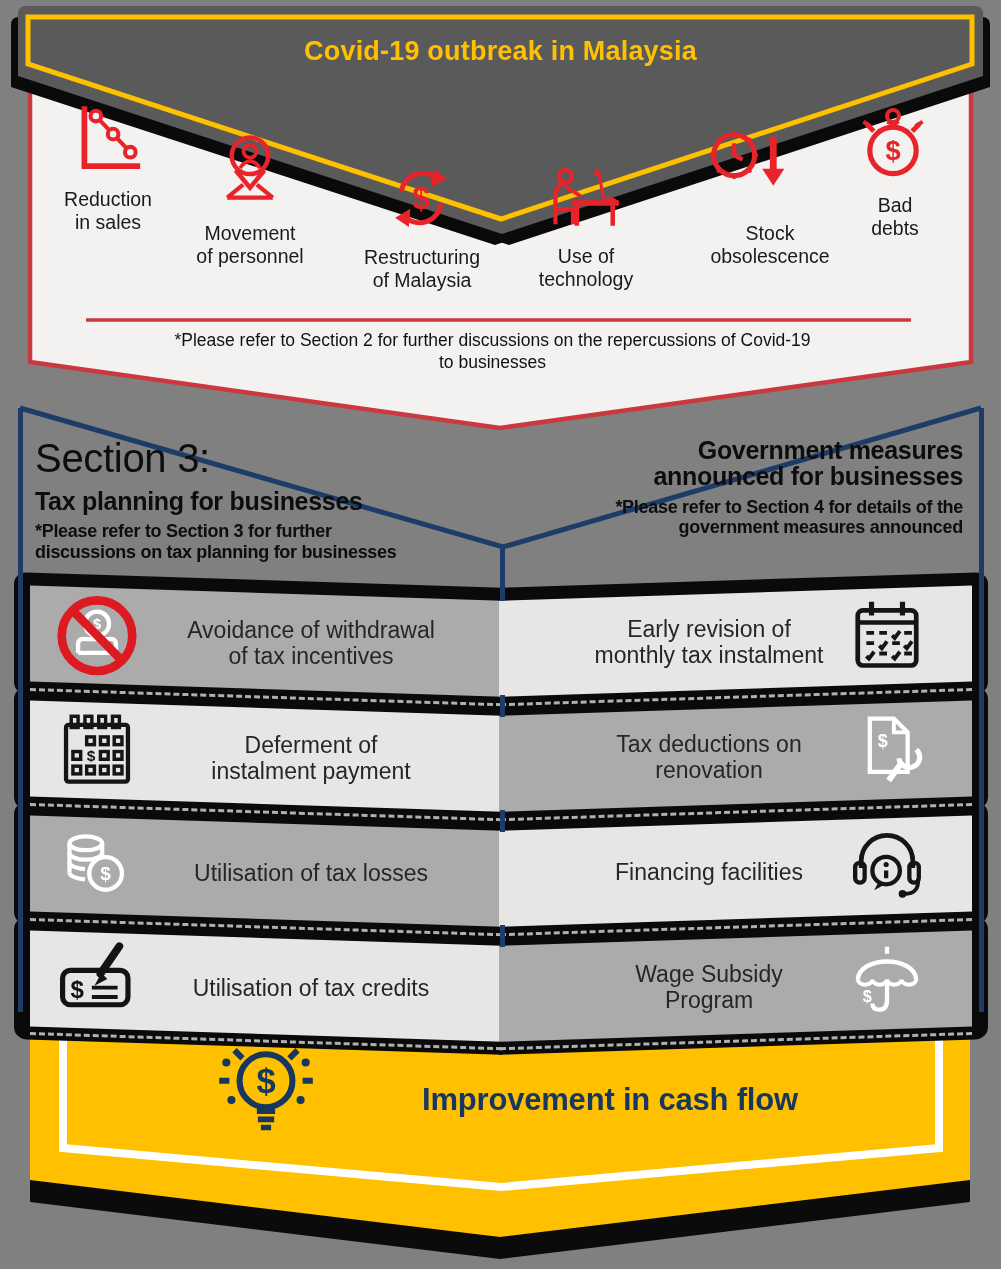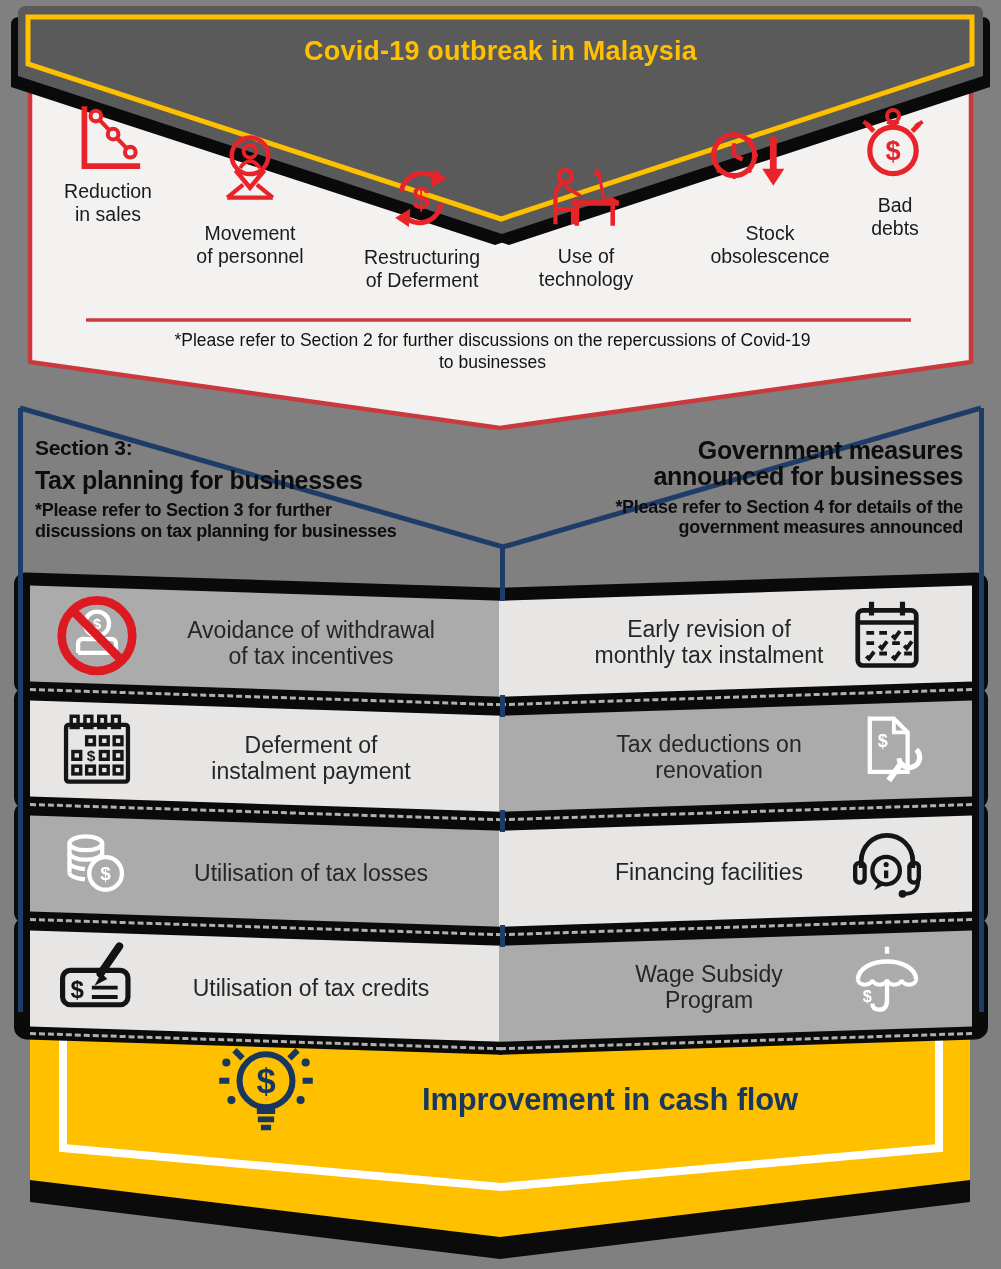--- a/index.html
+++ b/index.html
@@ -25,21 +25,21 @@
   .iconbox{z-index:2;}
 
   
   .panel-note{
     left:0;right:16px;top:330px;text-align:center;z-index:2;
     font-size:17.5px;color:#111;line-height:1.25;
   }
 
   
   .sec{z-index:2;color:#0D0D0D;}
-  .sec .t{font-size:21px;font-weight:700;letter-spacing:-.3px;}
+  .sec .t{font-size:40px;font-weight:400;letter-spacing:-.3px;}
   .sec .s{font-size:25px;font-weight:800;letter-spacing:-.3px;margin-top:7px;line-height:1.05;}
   .sec .n{font-size:18px;font-weight:700;letter-spacing:-.3px;margin-top:7px;line-height:1.15;}
   .sec3{left:35px;top:436px;width:450px;text-align:left;}
   .sec4{left:500px;top:430px;width:463px;text-align:right;}
 
   
   .wrapL,.wrapR{
     position:absolute;height:122px;background:#0A0A0A;z-index:1;
   }
   .wrapL{left:14px;width:488px;border-radius:12px 0 0 12px;
@@ -107,21 +107,21 @@
 
 <div class="abs iconbox" style="left:68px;top:98px">
   <svg width="82" height="78" viewBox="0 0 100 95">
     <path d="M20 10 V83 H88" fill="none" stroke="#E8232A" stroke-width="7"></path>
     <line x1="34" y1="22" x2="76" y2="66" stroke="#E8232A" stroke-width="5"></line>
     <circle cx="34" cy="22" r="6.5" fill="#F3F2F1" stroke="#E8232A" stroke-width="5"></circle>
     <circle cx="55" cy="44" r="6.5" fill="#F3F2F1" stroke="#E8232A" stroke-width="5"></circle>
     <circle cx="76" cy="66" r="6.5" fill="#F3F2F1" stroke="#E8232A" stroke-width="5"></circle>
   </svg>
 </div>
-<div class="abs impact" style="left:18px;top:180px">
+<div class="abs impact" style="left:18px;top:188px">
   <div class="lbl"><span>Reduction</span><br><span>in sales</span></div>
 </div>
 
 <div class="abs iconbox" style="left:212px;top:130px">
   <svg width="76" height="76" viewBox="0 0 100 100">
     <g fill="none" stroke="#E8232A">
       <circle cx="50" cy="34" r="24" stroke-width="6"></circle>
       <circle cx="50" cy="28" r="8.5" stroke-width="5"></circle>
       <path d="M37 50 Q43 41 50 41 Q57 41 63 50" stroke-width="5"></path>
       <path d="M31 53 L50 76 L69 53" stroke-width="6"></path>
@@ -138,21 +138,21 @@
     <g fill="none" stroke="#E8232A" stroke-width="6.5">
       <path d="M24 42 A28 28 0 0 1 72 26"></path>
       <path d="M76 58 A28 28 0 0 1 28 74"></path>
     </g>
     <path d="M66 12 L84 24 L64 36 Z" fill="#E8232A"></path>
     <path d="M34 88 L16 76 L36 64 Z" fill="#E8232A"></path>
     <text x="50" y="64" font-size="42" font-weight="bold" text-anchor="middle" fill="#E8232A">$</text>
   </svg>
 </div>
 <div class="abs impact" style="left:332px;top:246px">
-  <div class="lbl"><span>Restructuring</span><br><span>of Deferment</span></div>
+  <div class="lbl"><span>Restructuring</span><br><span>of Malaysia</span></div>
 </div>
 
 <div class="abs iconbox" style="left:544px;top:160px">
   <svg width="84" height="76" viewBox="0 0 110 95">
     <g fill="none" stroke="#E8232A">
       <circle cx="28" cy="19" r="8.5" stroke-width="5.5"></circle>
       <path d="M28 28 Q16 30 15 44 L15 82" stroke-width="5.5"></path>
       <path d="M15 62 H38 V82" stroke-width="5.5"></path>
       <path d="M28 33 Q40 40 48 45" stroke-width="5"></path>
       <path d="M36 54 H98" stroke-width="7"></path>

